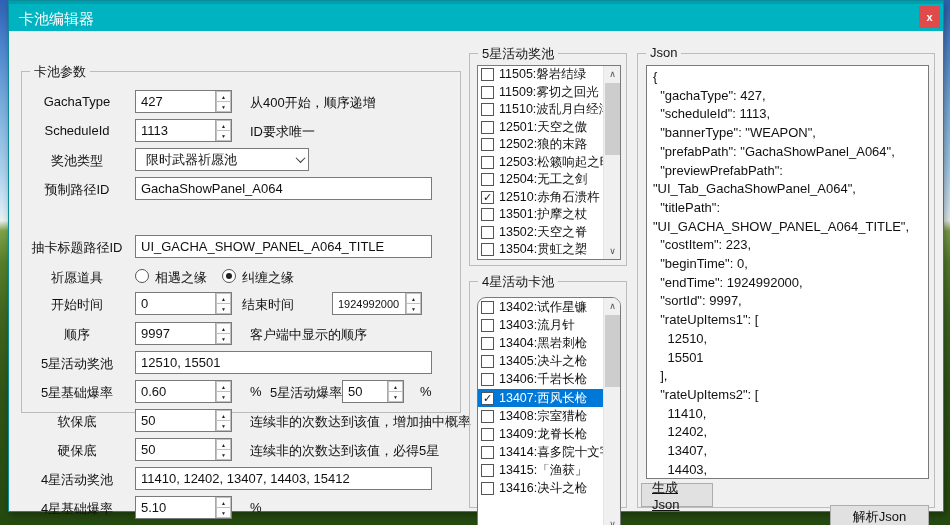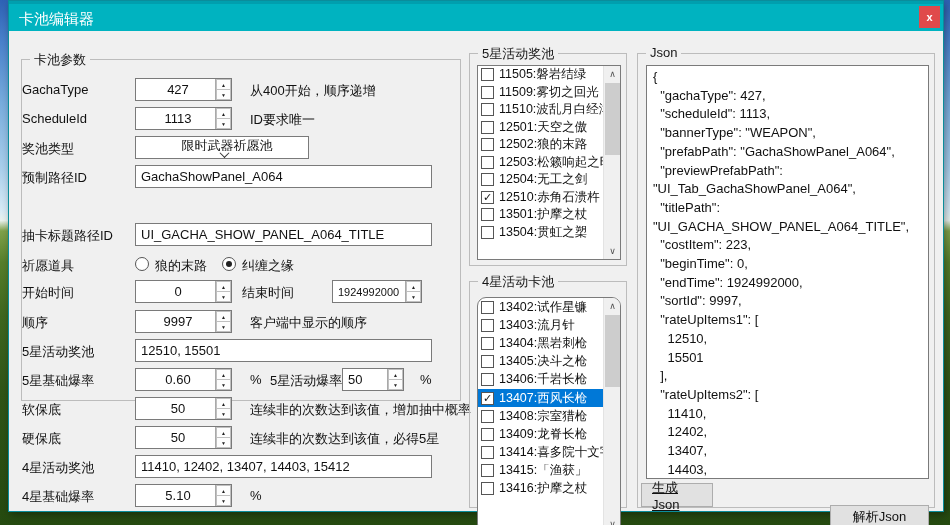--- a/index.html
+++ b/index.html
@@ -20,33 +20,33 @@
   .titlebar::before{content:"";position:absolute;top:0;left:0;right:0;height:3px;background:var(--accent-dark);}
   .title{position:absolute;left:10px;top:9px;color:#fff;font-size:15px;}
   .close-btn{position:absolute;top:5px;right:3px;width:21px;height:22px;background:var(--close-red);
     color:#fff;font-weight:bold;font-size:11px;display:flex;align-items:center;justify-content:center;cursor:default;}
   .client{position:relative;height:481px;}
 
   
   .group{position:absolute;border:1px solid #bcbcbc;}
   .group-label{position:absolute;top:-9px;left:8px;background:#f0f0f0;padding:0 4px;font-size:13px;color:#161616;white-space:nowrap;}
 
-  .g-params{left:12px;top:28px;width:440px;height:342px;}
+  .g-params{left:12px;top:40px;width:440px;height:342px;}
   .g-star5 {left:460px;top:22px;width:158px;height:213px;}
   .g-star4 {left:460px;top:250px;width:158px;height:227px;}
   .g-json  {left:628px;top:22px;width:298px;height:455px;padding-left:30px;}
 
   
   .row{position:absolute;left:0;right:0;height:23px;}
-  .flabel{position:absolute;left:0;width:110px;top:4px;text-align:left;white-space:nowrap;}
+  .flabel{position:absolute;left:0;width:110px;top:4px;text-align:center;white-space:nowrap;}
   .hint{position:absolute;top:4px;white-space:nowrap;}
   .inp{position:absolute;top:0;height:23px;background:#fff;border:1px solid #7a7a7a;
        display:flex;align-items:center;padding-left:5px;overflow:hidden;white-space:nowrap;}
-  .l113{left:113px;text-align:center;}
-  .w97{width:97px;} .w174{width:174px;flex-direction:column;} .w297{width:297px;} .w62{width:62px;}
+  .l113{left:113px;}
+  .w97{width:97px;} .w174{width:174px;} .w297{width:297px;} .w62{width:62px;}
 
   
   .spinner{padding-left:0;}
   .spin-val{flex:1;padding-left:5px;overflow:hidden;white-space:nowrap;}
   .spin-btns{width:16px;height:100%;display:flex;flex-direction:column;border-left:1px solid #a9a9a9;}
   .spin-btns span{flex:1;display:flex;align-items:center;justify-content:center;
       font-size:5px;color:#222;background:#fdfdfd;border:1px solid #c0c0c0;margin:0;}
   .spin-btns span:first-child{border-bottom:none;}
   .small-val{font-size:11px;}
 
@@ -150,21 +150,21 @@
         <div class="row" style="top:163px">
           <span class="flabel">抽卡标题路径ID</span>
           <div class="inp l113 w297">
             <span>UI_GACHA_SHOW_PANEL_A064_TITLE</span>
           </div>
         </div>
 
         <div class="row" style="top:193px">
           <span class="flabel">祈愿道具</span>
           <span class="radio" style="left:113px"></span>
-          <span class="rlabel" style="left:133px">狼的末路</span>
+          <span class="rlabel" style="left:133px">相遇之缘</span>
           <span class="radio checked" style="left:200px"></span>
           <span class="rlabel" style="left:220px">纠缠之缘</span>
         </div>
 
         <div class="row" style="top:220px">
           <span class="flabel">开始时间</span>
           <div class="inp spinner l113 w97">
             <span class="spin-val">0</span>
             <span class="spin-btns">
                 <span>▲</span>
@@ -299,20 +299,24 @@
           <div class="litem">
               <span class="cb checked"></span>
               <span class="ltext">12510:赤角石溃杵</span>
             </div>
           <div class="litem">
               <span class="cb"></span>
               <span class="ltext">13501:护摩之杖</span>
             </div>
           <div class="litem">
               <span class="cb"></span>
+              <span class="ltext">13502:天空之脊</span>
+            </div>
+          <div class="litem">
+              <span class="cb"></span>
               <span class="ltext">13504:贯虹之槊</span>
             </div>
           <div class="vscroll">
             <span class="sb-btn sb-up">∧</span>
             <span class="sb-thumb"></span>
             <span class="sb-btn sb-dn">∨</span>
           </div>
         </div>
       </div>
 
@@ -354,21 +358,21 @@
           <div class="litem">
               <span class="cb"></span>
               <span class="ltext">13414:喜多院十文字</span>
             </div>
           <div class="litem">
               <span class="cb"></span>
               <span class="ltext">13415:「渔获」</span>
             </div>
           <div class="litem">
               <span class="cb"></span>
-              <span class="ltext">13416:护摩之杖</span>
+              <span class="ltext">13416:决斗之枪</span>
             </div>
           <div class="vscroll">
             <span class="sb-btn sb-up">∧</span>
             <span class="sb-thumb"></span>
             <span class="sb-btn sb-dn">∨</span>
           </div>
         </div>
       </div>
 
       <div class="group g-json">

